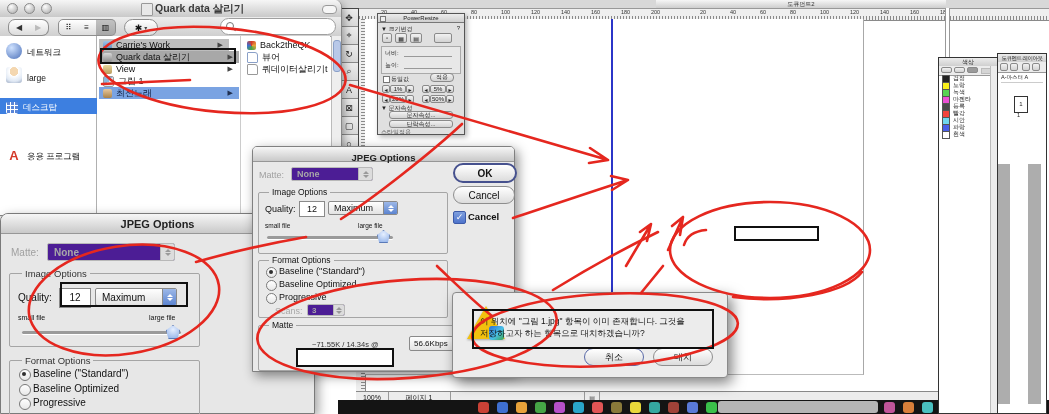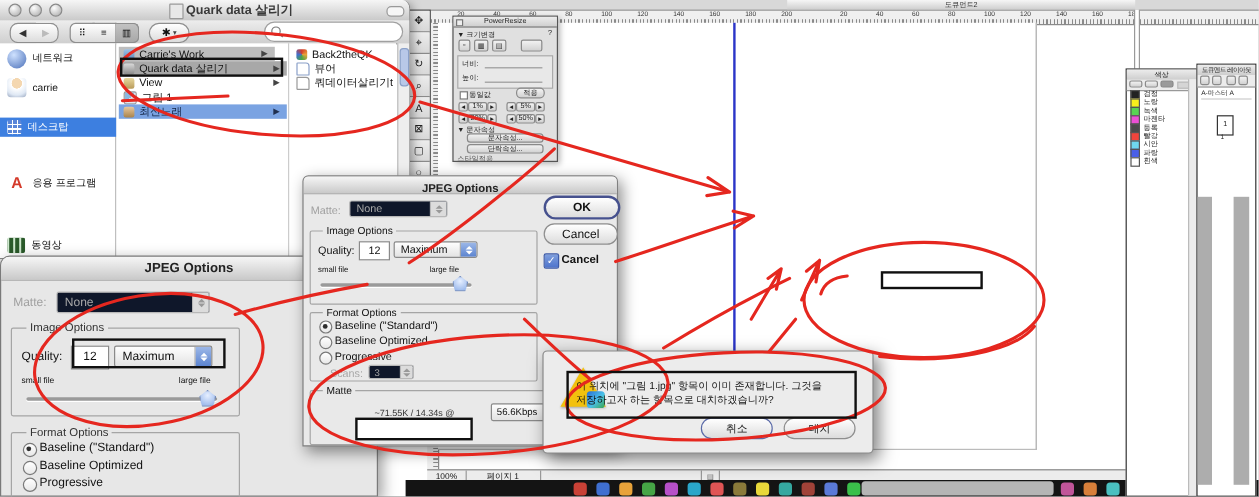--- a/index.html
+++ b/index.html
@@ -10,33 +10,33 @@
   
   .titlebar{background:linear-gradient(#f6f6f6,#c9c9c9);border-bottom:1px solid #979797;}
   .capsule{border-radius:999px;background:linear-gradient(#ffffff,#dcdcdc);border:1px solid #8e8e8e;
     display:flex;align-items:center;justify-content:center;}
   .groupbox{border:1px solid #a5a5a5;border-radius:2px;}
   .legend{position:absolute;padding:0 3px;}
   .dropdown{background:linear-gradient(#fefefe,#e3e3e3);border:1px solid #8a8a8a;border-radius:2px;
     display:flex;align-items:center;}
   .dropdown .cap{margin-left:auto;height:100%;width:13px;border-left:1px solid #8a8a8a;border-radius:0 1px 1px 0;
     background:linear-gradient(#9db8e8,#5c84d0);display:flex;flex-direction:column;align-items:center;justify-content:center;}
-  .dropdown.dis{background:#0f172a;border-color:#b8b8b8;color:#a8a8a8;}
+  .dropdown.dis{background:#4c1d95;border-color:#b8b8b8;color:#a8a8a8;font-weight:bold;}
   .dropdown.dis .cap{background:#dcdcdc;border-color:#b8b8b8;}
   .tri-up{width:0;height:0;border-left:3px solid transparent;border-right:3px solid transparent;border-bottom:3px solid #fff;margin-bottom:1px;}
   .tri-dn{width:0;height:0;border-left:3px solid transparent;border-right:3px solid transparent;border-top:3px solid #fff;}
   .dis .tri-up{border-bottom-color:#999;}
   .dis .tri-dn{border-top-color:#999;}
   .radio{position:absolute;width:10px;height:10px;border-radius:50%;border:1px solid #7a7a7a;background:linear-gradient(#fff,#e8e8e8);}
   .radio.sel::after{content:"";position:absolute;left:2px;top:2px;width:4px;height:4px;border-radius:50%;background:#2f2f2f;}
   .slider-track{background:#9a9a9a;border-radius:2px;box-shadow:0 1px 0 #fff;}
   .slider-thumb{background:radial-gradient(circle at 50% 30%,#e6efff,#8fb0e8);border:1px solid #5a7ab8;
     clip-path:polygon(50% 0,100% 38%,82% 100%,18% 100%,0 38%);}
   
-  .fs-row{left:0;width:97px;height:21px;display:flex;align-items:center;gap:5px;padding-left:6px;box-sizing:border-box;font-size:8.5px;}
+  .fs-row{left:0;width:97px;height:21px;display:flex;align-items:flex-end;gap:5px;padding-left:6px;box-sizing:border-box;font-size:8.5px;}
   .fs-row.sel{background:#3d7fe0;color:#fff;height:16px;}
   .col-row{height:12px;display:flex;align-items:center;font-size:9px;gap:4px;padding-left:4px;box-sizing:border-box;}
   .col-arrow{margin-left:auto;margin-right:6px;font-size:7px;color:#444;}
   .mini-ic{width:9px;height:9px;flex:0 0 auto;border-radius:2px;}
   
   .ruler-h{background:#efefef;border-top:1px solid #999;border-bottom:1px solid #8a8a8a;
     background-image:repeating-linear-gradient(90deg,#8a8a8a 0,#8a8a8a 1px,transparent 1px,transparent 3px);
     background-size:100% 4px;background-position:0 100%;background-repeat:no-repeat;}
   .ruler-v{background:#efefef;border-right:1px solid #8a8a8a;
     background-image:repeating-linear-gradient(0deg,#8a8a8a 0,#8a8a8a 1px,transparent 1px,transparent 3px);
@@ -304,33 +304,29 @@
       </div>
     </div>
 
     <div class="abs" style="left:0;top:36px;width:97px;height:179px;background:#fff;border-right:1px solid #b0b0b0;box-sizing:border-box;">
       <div class="fs-row abs" style="top:2px;">
         <span class="mini-ic" style="width:16px;height:16px;border-radius:50%;background:radial-gradient(circle at 35% 30%,#cfe2ff,#4a6fb8);"></span>
         <span>네트워크</span>
       </div>
       <div class="fs-row abs" style="top:26px;">
         <span class="mini-ic" style="width:16px;height:16px;border-radius:3px;background:radial-gradient(circle at 50% 28%,#f4d7b0 30%,#fff 32%,#dfe8f4 70%,#9aa8c0);"></span>
-        <span>carrie</span>
+        <span>large</span>
       </div>
       <div class="fs-row sel abs" style="top:62px;">
         <span class="mini-ic" style="width:12px;height:12px;background:#5a86d8;background-image:repeating-linear-gradient(90deg,#fff 0,#fff 1px,transparent 1px,transparent 4px),repeating-linear-gradient(0deg,#fff 0,#fff 1px,transparent 1px,transparent 4px);"></span>
         <span>데스크탑</span>
       </div>
       <div class="fs-row abs" style="top:106px;">
         <span class="mini-ic" style="width:16px;height:14px;background:transparent;color:#d43a2a;font-weight:bold;font-size:13px;line-height:14px;text-align:center;">A</span>
         <span>응용 프로그램</span>
-      </div>
-      <div class="fs-row abs" style="top:158px;">
-        <span class="mini-ic" style="width:15px;height:13px;background:#2a5a2a;background-image:repeating-linear-gradient(90deg,#cfe8cf 0,#cfe8cf 2px,transparent 2px,transparent 5px);background-size:100% 3px;background-repeat:repeat-y;"></span>
-        <span>동영상</span>
       </div>
     </div>
 
     <div class="abs" style="left:97px;top:36px;width:233px;height:179px;background:#fff;">
       <div class="abs" style="left:143px;top:0;width:1px;height:179px;background:#ccc;"></div>
 
       <div class="col-row abs" style="left:2px;top:3px;width:130px;background:#bdbdbd;">
         <span class="mini-ic" style="background:linear-gradient(#9ec3e8,#5a86b8);"></span>
         <span>Carrie's Work</span>
         <span class="col-arrow">▶</span>

